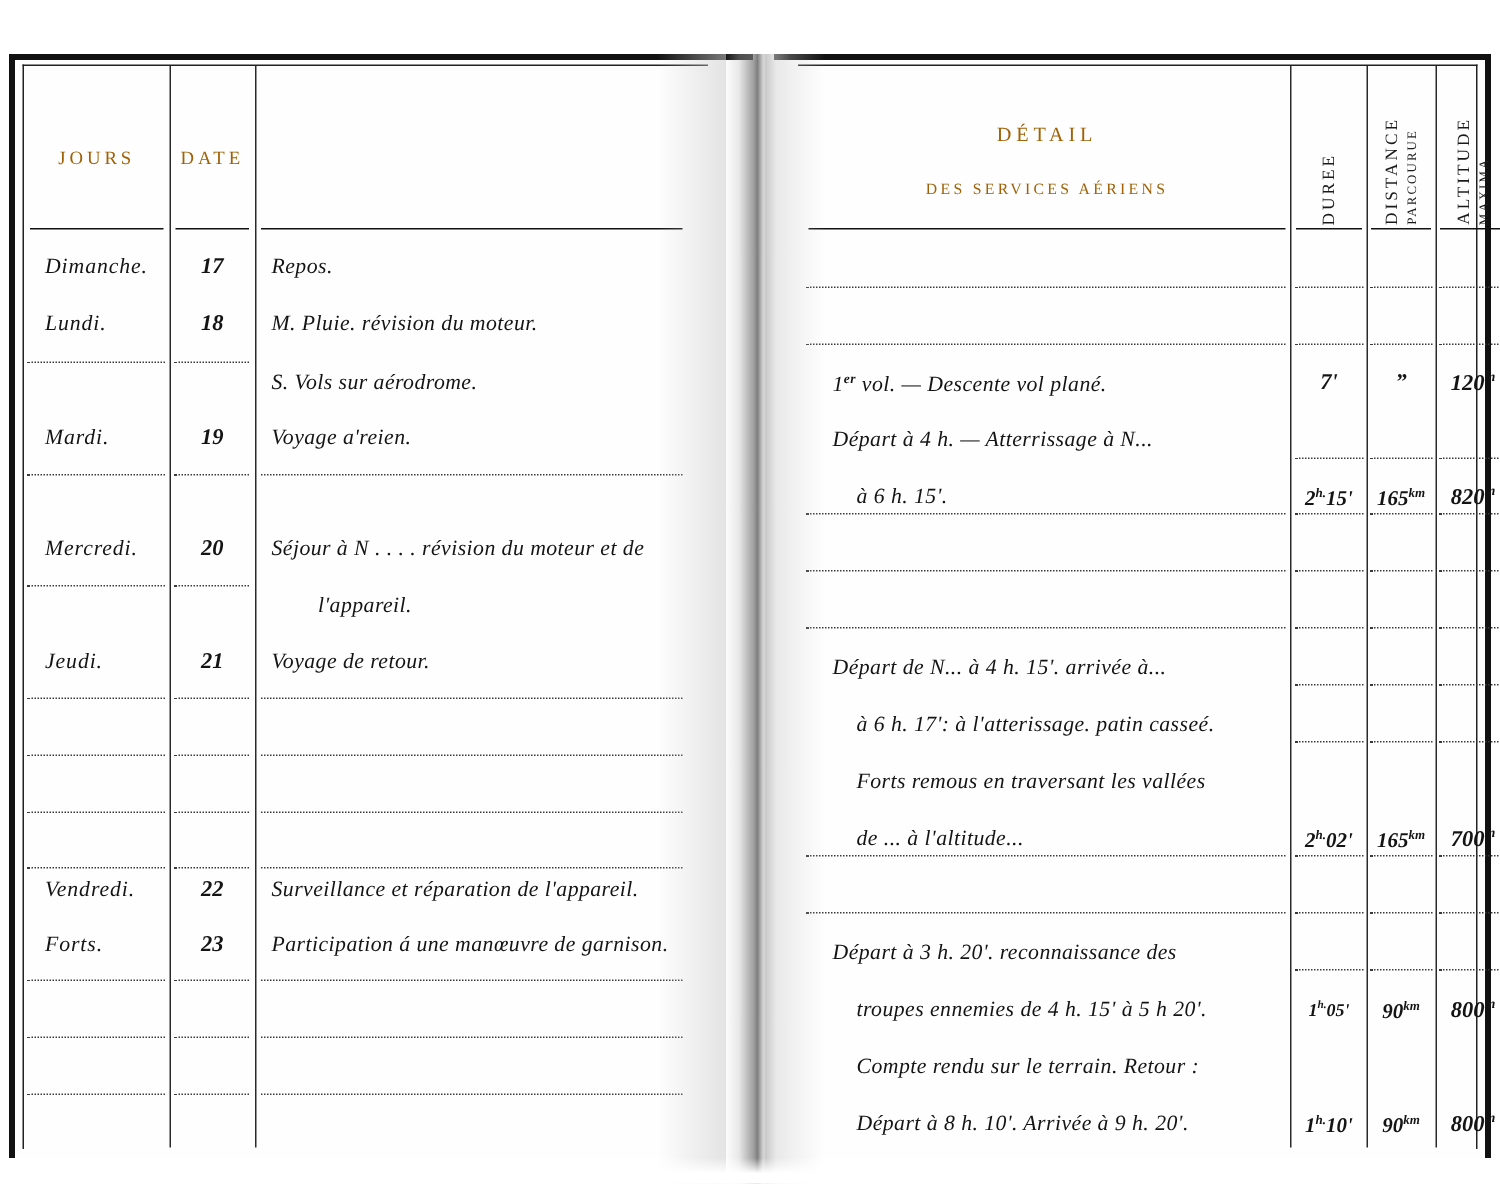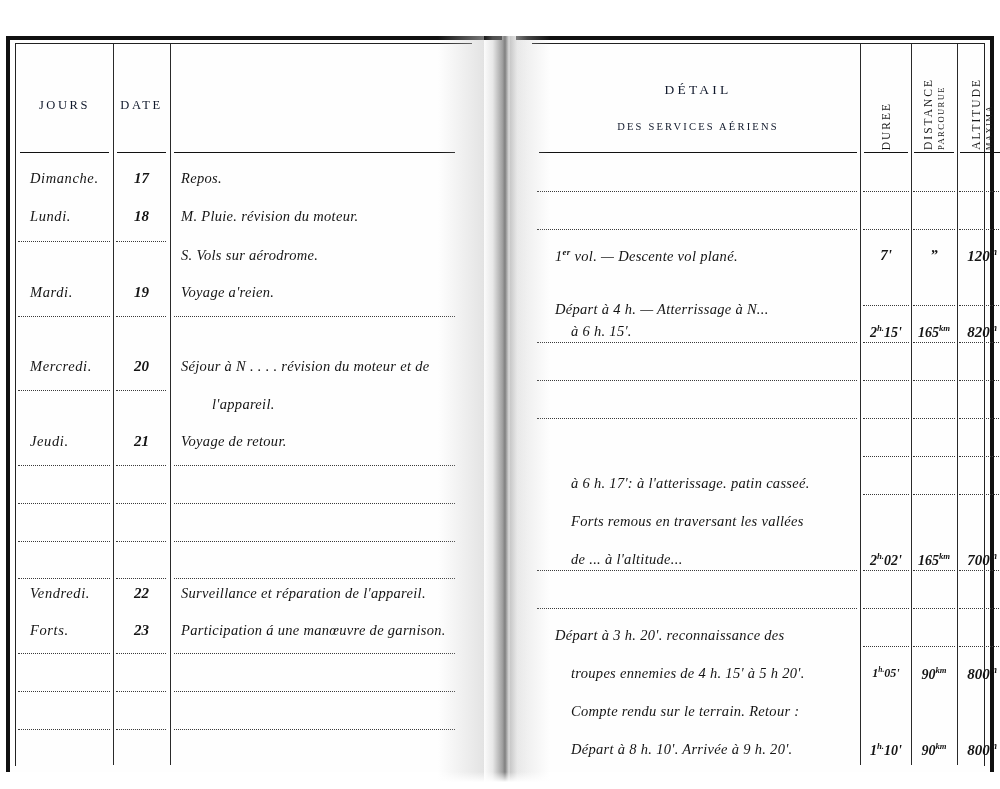--- a/index.html
+++ b/index.html
@@ -121,21 +121,21 @@
     height: 0;
     border-top: 1.9px solid #111;
   }
 
   
   .colhead {
     position: absolute;
     font-family: "Liberation Serif", "DejaVu Serif", serif;
     font-size: 12.5px;
     letter-spacing: 2.6px;
-    color: #0f172a;
+    color: #a16207;
     text-align: center;
     white-space: nowrap;
   }
   .colhead.big {
     font-size: 13.5px;
     letter-spacing: 3.2px;
   }
   .colhead.sub {
     font-size: 10.5px;
     letter-spacing: 2.2px;
@@ -354,27 +354,28 @@
 
       <div class="hdot" style="left:330px; width:46px;  top:602px;"></div>
       <div class="hdot" style="left:380px; width:42px;  top:602px;"></div>
       <div class="hdot" style="left:426px; width:46px;  top:602px;"></div>
 
       <div class="cell detail" style="left:22px; top:203px;"><span>1</span><sup>er</sup><span> vol. —  Descente vol plané.</span></div>
       <div class="cell num" style="left:331px; width:44px; top:203px;">7'</div>
       <div class="cell num" style="left:381px; width:40px; top:203px;">”</div>
       <div class="cell num" style="left:427px; width:44px; top:203px;"><span>120</span><sup>m</sup></div>
 
-      <div class="cell detail" style="left:22px; top:241px;margin-top:16px;">Départ  à  4  h.  —  Atterrissage  à  N...</div>
+      <div class="cell detail" style="left:22px; top:241px;">Départ  à  4  h.  —  Atterrissage  à  N...</div>
 
       <div class="cell detail" style="left:38px; top:279px;">à  6  h.  15'.</div>
       <div class="cell num" style="left:329px; width:48px; top:279px; font-size:14px;"><span>2</span><sup>h.</sup><span>15'</span></div>
       <div class="cell num" style="left:379px; width:44px; top:279px; font-size:14px;"><span>165</span><sup>km</sup></div>
       <div class="cell num" style="left:427px; width:44px; top:279px;"><span>820</span><sup>m</sup></div>
 
+      <div class="cell detail" style="left:22px; top:393px;">Départ de   N...    à 4 h.  15'. arrivée  à...</div>
 
       <div class="cell detail" style="left:38px; top:431px;">à 6  h.  17': à l'atterissage. patin casseé.</div>
 
       <div class="cell detail" style="left:38px; top:469px;">Forts  remous en   traversant  les vallées</div>
 
       <div class="cell detail" style="left:38px; top:507px;">de ...  à l'altitude...</div>
       <div class="cell num" style="left:329px; width:48px; top:507px; font-size:14px;"><span>2</span><sup>h.</sup><span>02'</span></div>
       <div class="cell num" style="left:379px; width:44px; top:507px; font-size:14px;"><span>165</span><sup>km</sup></div>
       <div class="cell num" style="left:427px; width:44px; top:507px;"><span>700</span><sup>m</sup></div>
 

